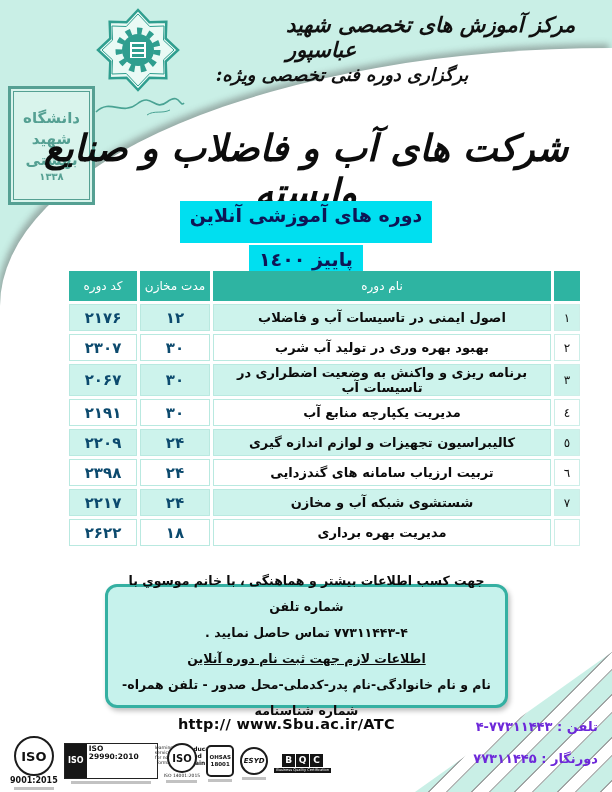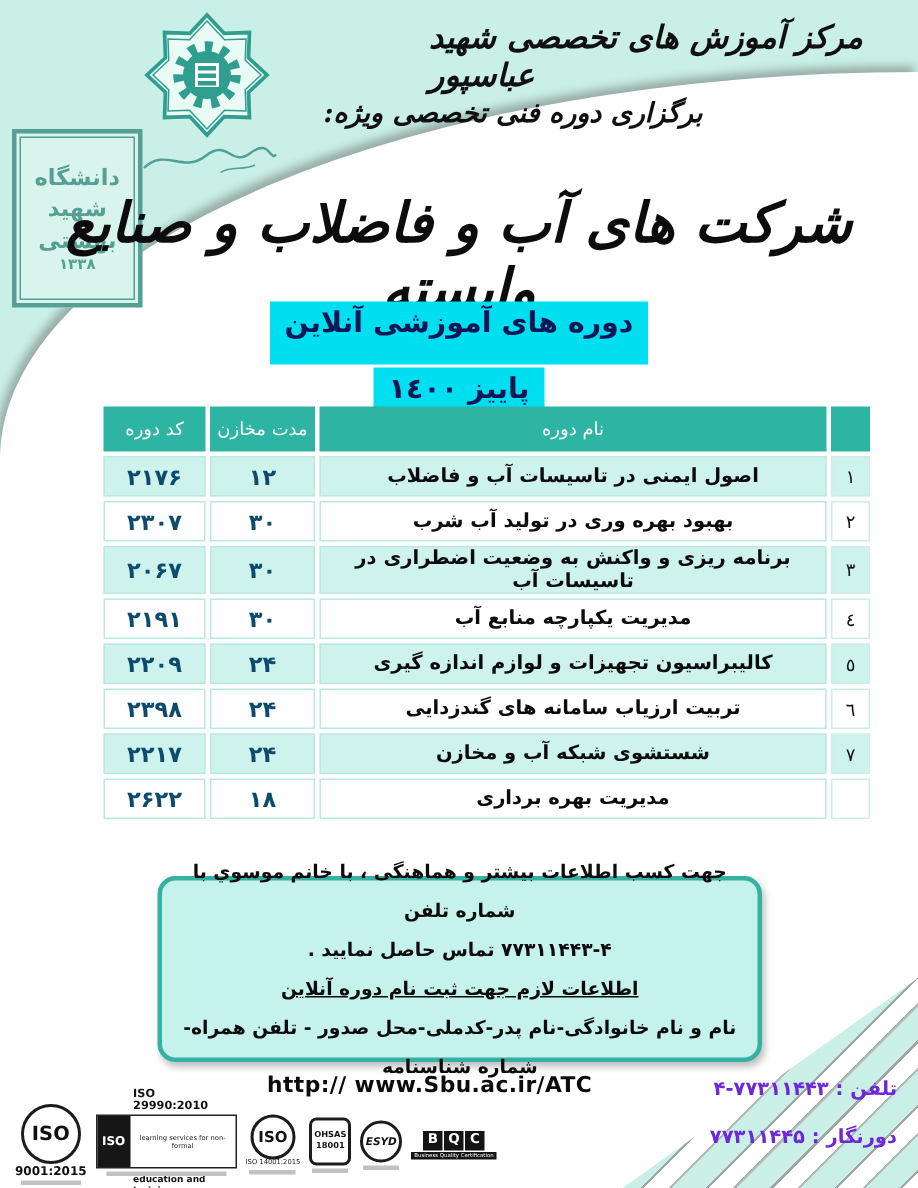--- a/index.html
+++ b/index.html
@@ -66,21 +66,21 @@
   .cert{display:flex;flex-direction:column;align-items:center;}
   .circle{border:2px solid #1c1c1c;border-radius:50%;display:flex;align-items:center;justify-content:center;background:#fff;}
   .c-big{width:40px;height:40px;font-weight:bold;font-size:13px;color:#111;}
   .c-mid{width:30px;height:30px;font-weight:bold;font-size:10px;color:#111;}
   .c-sm{width:28px;height:28px;font-weight:bold;font-style:italic;font-size:7px;color:#111;}
   .cap{font-weight:bold;font-size:8px;color:#111;line-height:9px;}
   .tiny{font-size:4.5px;color:#222;line-height:5px;text-align:center;}
   .badge29990{display:flex;border:1px solid #222;height:36px;background:#fff;}
   .badge29990 .blk{width:22px;background:#161616;color:#fff;font-weight:bold;font-size:8px;
     display:flex;align-items:center;justify-content:center;}
-  .badge29990 .txt{width:70px;padding:1px 2px;display:flex;flex-direction:column;justify-content:center;gap:16px;}
+  .badge29990 .txt{width:70px;padding:1px 2px;display:flex;flex-direction:row;justify-content:flex-start;gap:16px;}
   .t-title{font-weight:bold;font-size:7.5px;line-height:8px;color:#111;}
   .ohsas{width:28px;height:32px;border:2px solid #1c1c1c;border-radius:5px;display:flex;flex-direction:column;
     align-items:center;justify-content:center;background:#fff;}
   .ohsas .cap{font-size:5.5px;line-height:7px;}
   .bqc-row{display:flex;gap:1px;}
   .bqc-sq{width:13px;height:13px;background:#141414;color:#fff;font-weight:bold;font-size:9px;
     display:flex;align-items:center;justify-content:center;}
   .bqc-bar{margin-top:1px;background:#141414;color:#fff;font-size:3.6px;line-height:5px;padding:0 2px;}
   .smudge{margin-top:2px;width:85%;height:3px;background:#c2c2c2;}
 </style>

